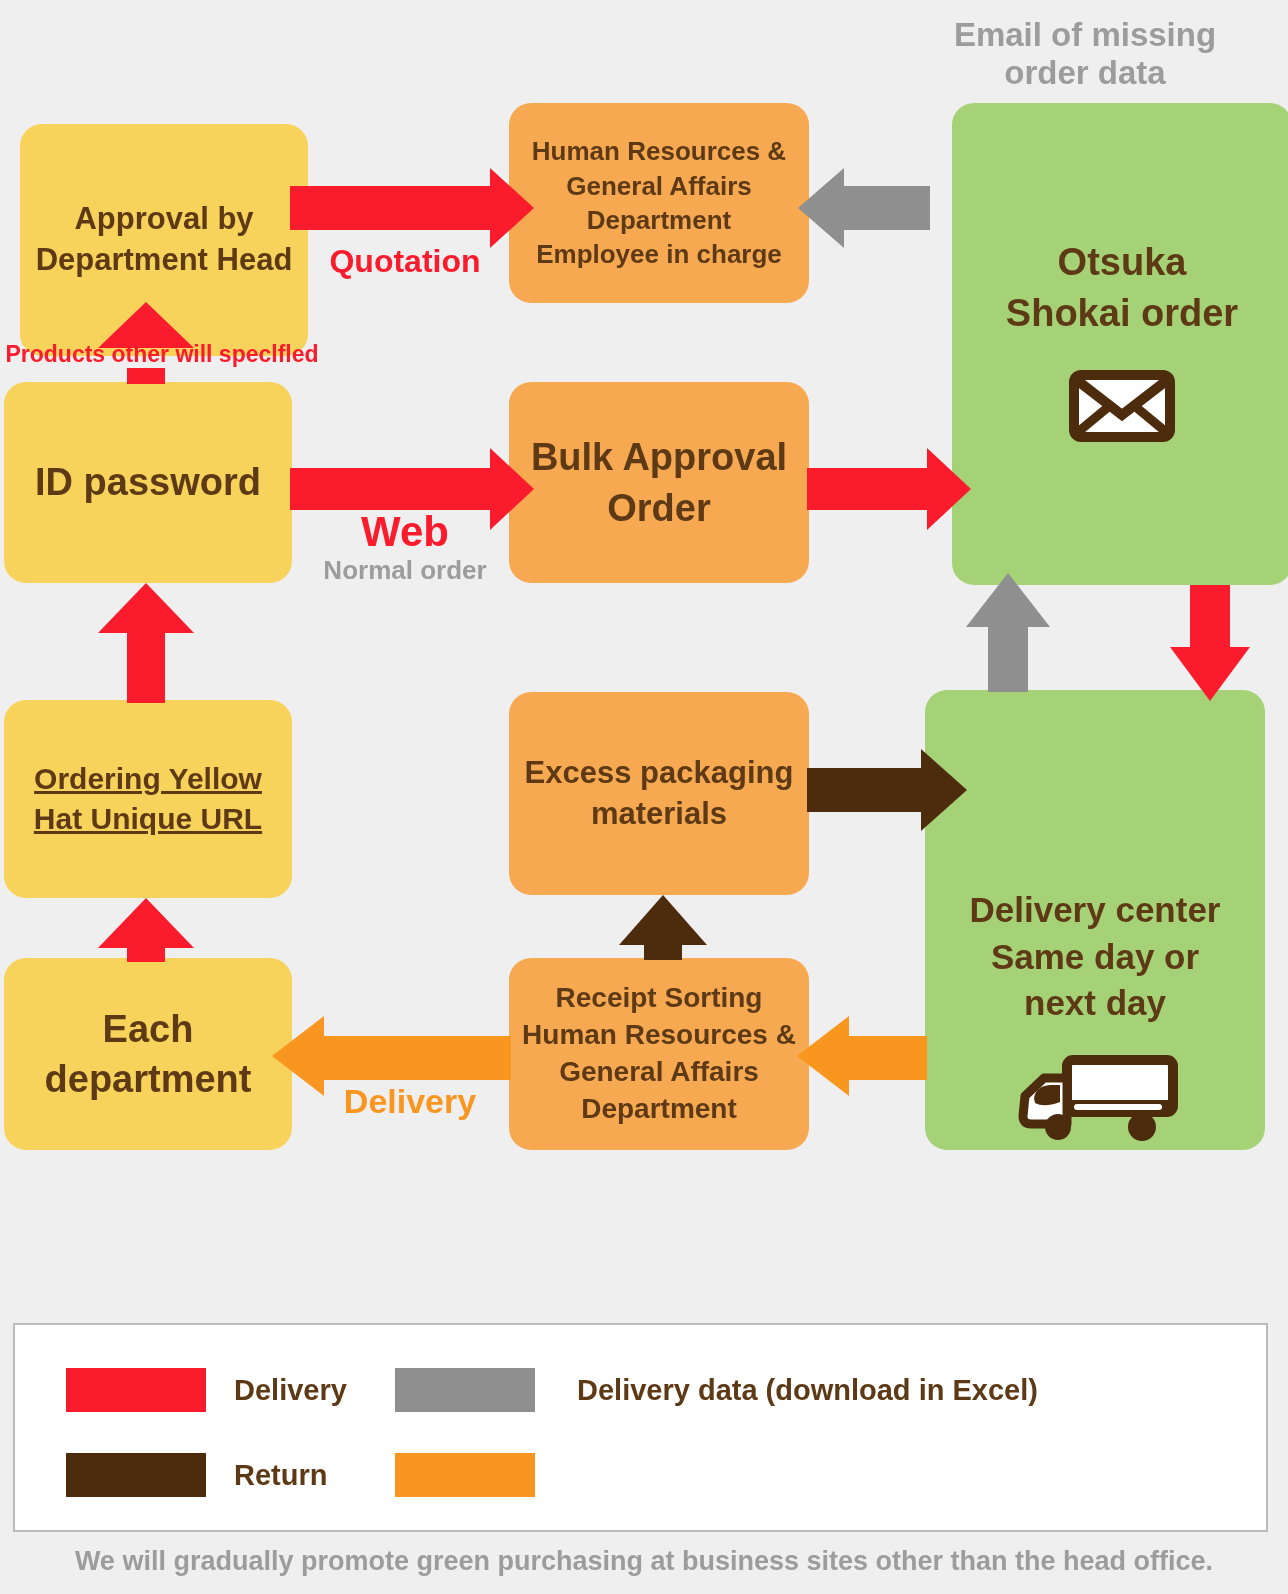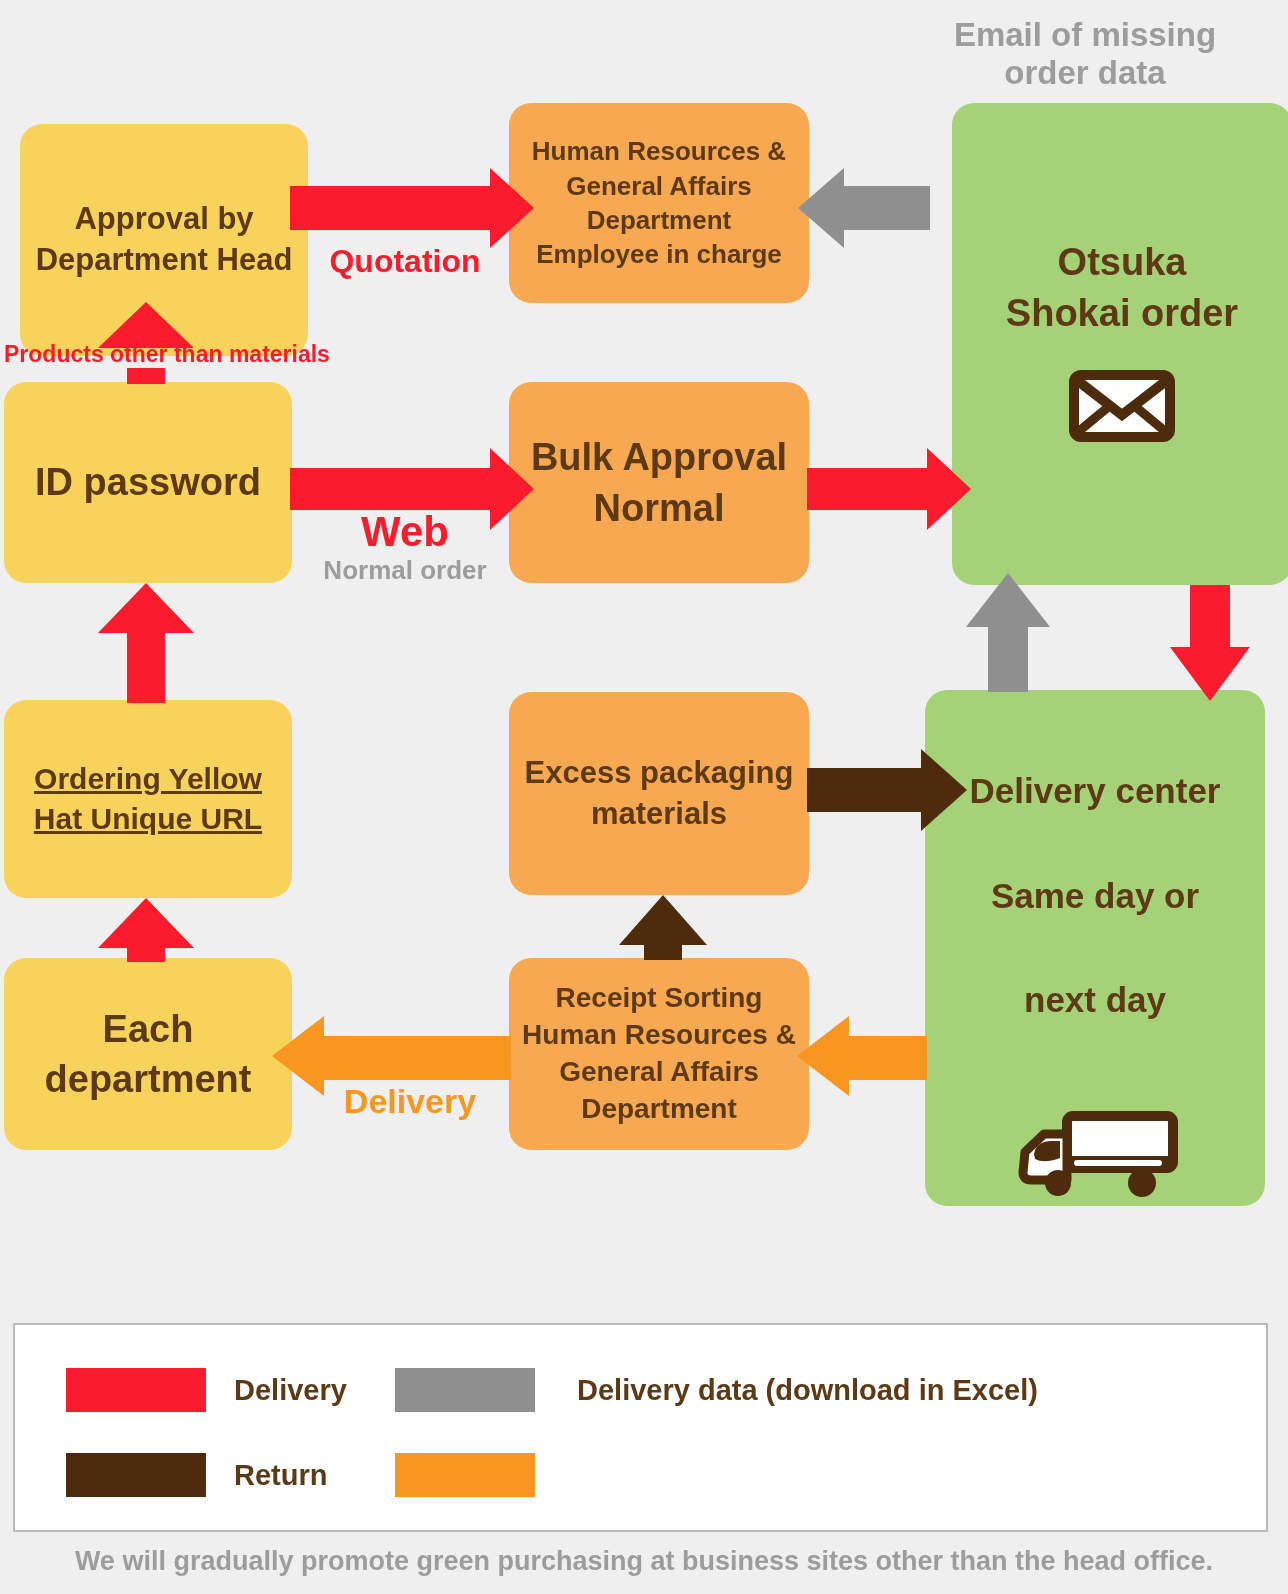--- a/index.html
+++ b/index.html
@@ -52,34 +52,34 @@
       </svg>
     </div>
   </div>
 
   <div class="box" style="left:4px;top:382px;width:288px;height:201px;background:var(--yellow-box);font-size:38px;">
     <div class="ln">ID password</div>
   </div>
 
   <div class="box" style="left:509px;top:382px;width:300px;height:201px;background:var(--orange-box);font-size:38px;">
     <div class="ln">Bulk Approval</div>
-    <div class="ln">Normal</div>
+    <div class="ln">Order</div>
   </div>
 
   <div class="box" style="left:4px;top:700px;width:288px;height:198px;background:var(--yellow-box);font-size:30px;text-decoration:underline;">
     <div class="ln">Ordering Yellow</div>
     <div class="ln">Hat Unique URL</div>
   </div>
 
   <div class="box" style="left:509px;top:692px;width:300px;height:203px;background:var(--orange-box);font-size:31px;">
     <div class="ln">Excess packaging</div>
     <div class="ln">materials</div>
   </div>
 
-  <div class="box" style="left:925px;top:690px;width:340px;height:516px;background:var(--green-box);font-size:35px;justify-content:space-between;padding-top:78px;box-sizing:border-box;">
+  <div class="box" style="left:925px;top:690px;width:340px;height:460px;background:var(--green-box);font-size:35px;justify-content:flex-end;padding-top:78px;box-sizing:border-box;">
     <div class="ln">Delivery center</div>
     <div class="ln">Same day or</div>
     <div class="ln">next day</div>
     <div style="margin-top:28px;">
       <svg width="170" height="88" viewBox="0 0 170 88">
         <rect class="fill-white stroke-brown" x="57" y="6" width="106" height="52" rx="6" stroke-width="10"></rect>
         <rect class="fill-brown" x="57" y="46" width="106" height="14" rx="4"></rect>
         <rect class="fill-white" x="64" y="50" width="88" height="6" rx="3"></rect>
         <path class="fill-white stroke-brown" d="M57 24 L34 24 L15 42 L13 62 Q13 70 21 70 L57 70 Z" stroke-width="9" stroke-linejoin="round"></path>
         <path class="fill-brown" d="M24 44 Q26 32 40 31 L50 31 L50 48 Q34 54 25 49 Z"></path>
@@ -99,21 +99,21 @@
     <div class="ln">Human Resources &amp;</div>
     <div class="ln">General Affairs</div>
     <div class="ln">Department</div>
   </div>
 
   <div class="shaft" style="left:290px;top:186px;width:212px;height:44px;background:var(--red);"></div>
   <div class="head" style="left:490px;top:168px;border-width:40px 0 40px 44px;border-left-color:var(--red);"></div>
   <div class="lbl" style="left:290px;top:243px;width:230px;font-size:32px;color:var(--red);">Quotation</div>
 
   <div class="head" style="left:98px;top:302px;border-width:0 48px 46px 48px;border-bottom-color:var(--red);"></div>
-  <div class="lbl" style="left:4px;top:341px;width:316px;font-size:23px;color:var(--red);white-space:nowrap;">Products other than materials</div>
+  <div class="lbl" style="left:4px;top:341px;width:316px;font-size:23px;color:var(--red);white-space:nowrap;">Products other will speclfled</div>
   <div class="shaft" style="left:127px;top:368px;width:38px;height:16px;background:var(--red);"></div>
 
   <div class="shaft" style="left:290px;top:468px;width:212px;height:42px;background:var(--red);"></div>
   <div class="head" style="left:490px;top:448px;border-width:41px 0 41px 44px;border-left-color:var(--red);"></div>
   <div class="lbl" style="left:290px;top:508px;width:230px;font-size:42px;color:var(--red);">Web</div>
   <div class="lbl" style="left:290px;top:556px;width:230px;font-size:26px;color:var(--muted-text);">Normal order</div>
 
   <div class="shaft" style="left:807px;top:468px;width:122px;height:42px;background:var(--red);"></div>
   <div class="head" style="left:927px;top:448px;border-width:41px 0 41px 44px;border-left-color:var(--red);"></div>
 

